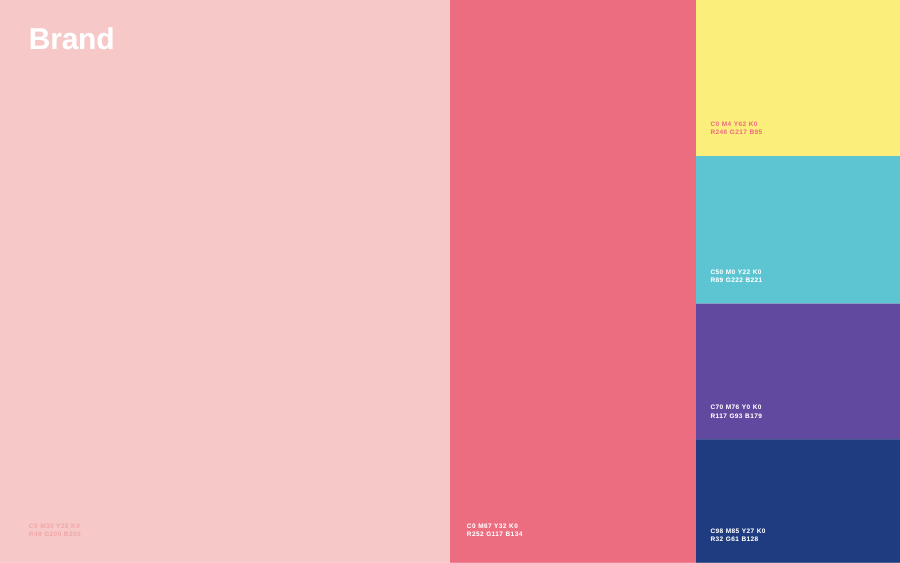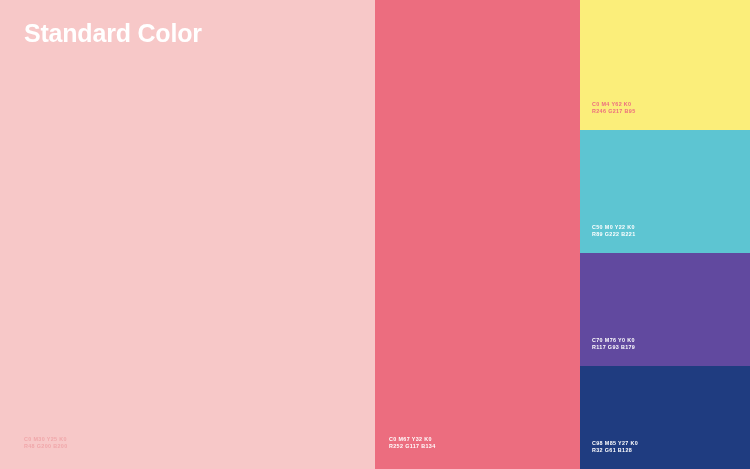--- a/index.html
+++ b/index.html
@@ -127,21 +127,21 @@
     color: #ffffff;
   }
 </style>
 </head>
 <body>
 
 <div id="palette-board">
 
   <div class="swatch" id="swatch-blush">
     <div id="brand-heading">
-      <span class="heading-line">Standard Color</span>
+      <span class="heading-line">Brand</span>
     </div>
     <div class="swatch-label">
       <span class="code-line">C0 M30 Y25 K0</span>
       <span class="code-line">R48 G200 B200</span>
     </div>
   </div>
 
   <div class="swatch" id="swatch-coral">
     <div class="swatch-label">
       <span class="code-line">C0 M67 Y32 K0</span>

